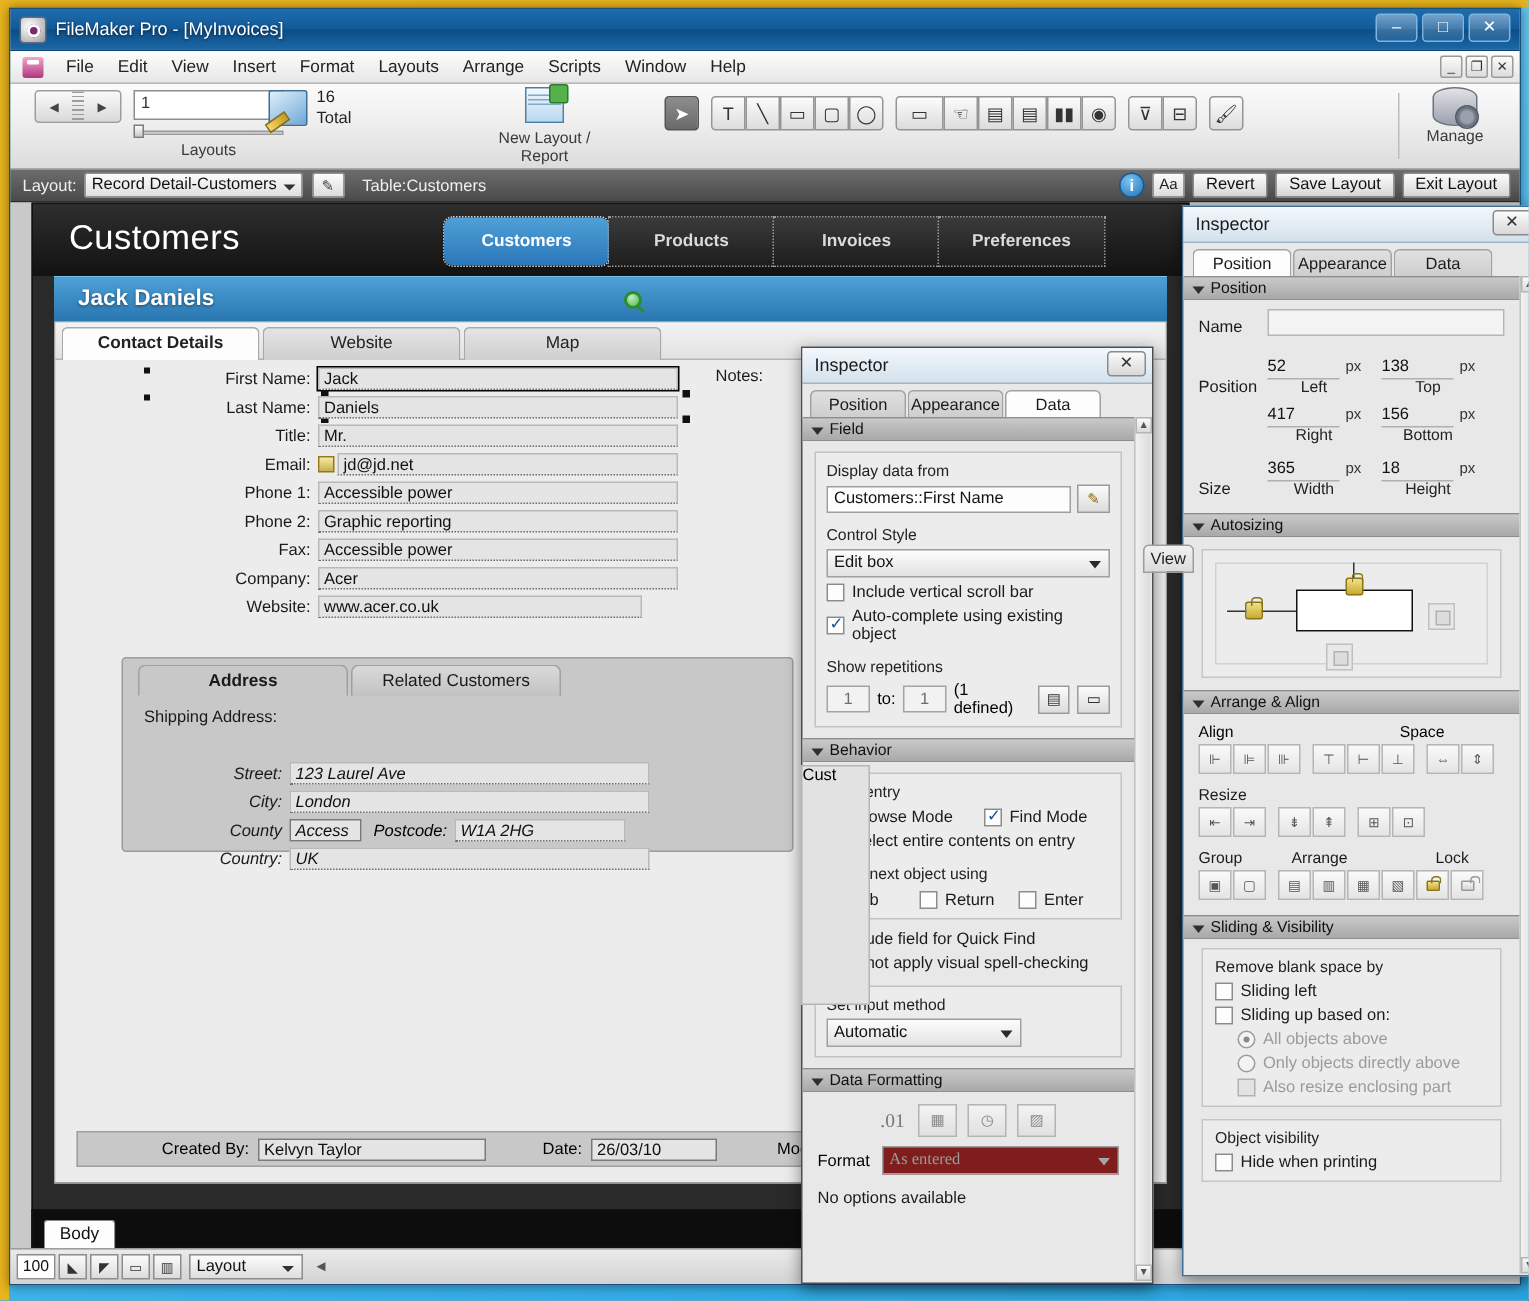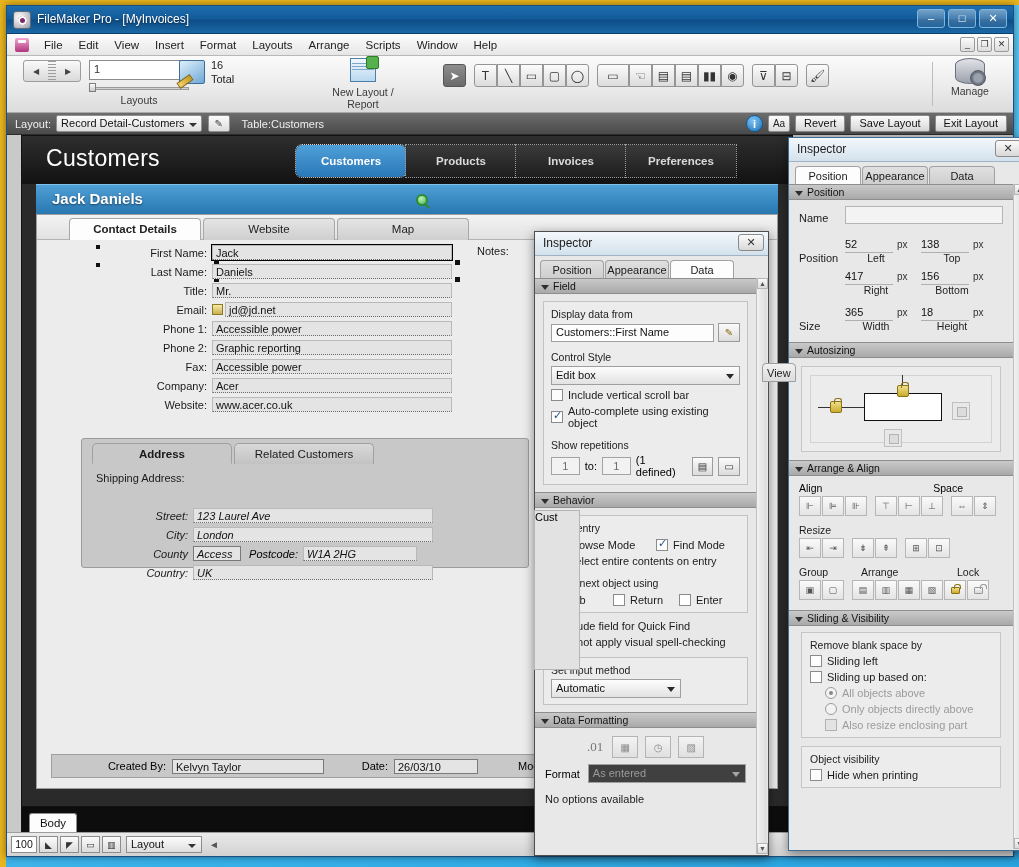--- a/index.html
+++ b/index.html
@@ -139,21 +139,21 @@
   .bluebar .name{ position:absolute; left:16px; top:5px; color:#fff; font-size:15px; font-weight:bold;
      text-shadow:0 1px 2px rgba(0,0,0,.5); }
   .magnifier{ position:absolute; left:380px; top:9px; width:12px;height:12px;
      border:2px solid #2e8b2e; border-radius:50%;
      background:radial-gradient(circle at 35% 30%,#bff0bf,#4ab84a);}
   .magnifier:after{content:"";position:absolute;right:-4px;bottom:-3px;width:6px;height:2px;
      background:#2e8b2e;transform:rotate(40deg);}
 
   .panel{ position:absolute; left:14px; right:14px; top:78px; bottom:42px; background:#ececec;
      border:1px solid #9d9d9d; }
-  .cardtabs{ height:25px; display:flex; padding-left:32px; padding-top:3px;
+  .cardtabs{ height:25px; display:flex; padding-left:4px; padding-top:3px;
      background:linear-gradient(180deg,#f3f3f3,#e2e2e2); border-bottom:1px solid #b3b3b3;}
   .cardtab{ width:132px; height:22px; line-height:21px; text-align:center; font-size:11.5px;
      color:#222; background:linear-gradient(180deg,#e4e4e4,#cfcfcf);
      border:1px solid #a8a8a8; border-bottom:none; border-radius:4px 4px 0 0; margin-right:2px; cursor:pointer;}
   .cardtab.active{ background:#fdfdfd; font-weight:bold; }
 
   .formarea{ position:absolute; left:0; right:0; top:25px; bottom:0; background:#ececec;}
 
   .fld-row{ display:flex; align-items:center; height:17px; margin-bottom:2px; }
   .fld-label{ width:105px; text-align:right; padding-right:5px; font-size:11px; color:#1a1a1a;}
@@ -219,21 +219,21 @@
      border-left:4px solid transparent;border-right:4px solid transparent;border-top:5px solid #2e2e2e;}
   .grp{ border:1px solid #c2c2c2; margin:7px 8px; padding:6px 7px; background:#ececec;}
   .grplabel{ font-size:10.5px; color:#222; margin-bottom:3px;}
   .txtin{ width:100%; height:18px; border:1px solid #9f9f9f; background:#fdfdfd;
      font-size:11px; color:#111; padding:1px 4px; }
   .selin{ width:100%; height:19px; border:1px solid #9f9f9f;
      background:linear-gradient(180deg,#fdfdfd,#e2e2e2); font-size:11px; color:#111;
      padding:2px 18px 2px 4px; position:relative;}
   .selin:after{content:"";position:absolute;right:5px;top:7px;border-left:4px solid transparent;
      border-right:4px solid transparent;border-top:5px solid #2a2a2a;}
-  .selin.dis{ color:#9a9a9a; background:#404040;}
+  .selin.dis{ color:#9a9a9a; background:#7f1d1d;font-family:Liberation Serif, serif;}
   .selin.dis:after{border-top-color:#a5a5a5;}
   .cbrow{ display:flex; align-items:center; margin-top:4px; font-size:11px; color:#1b1b1b;}
   .cb{ width:12px;height:12px;border:1px solid #8b8b8b;background:#fdfdfd;margin-right:5px;
      display:inline-block; position:relative; flex:0 0 12px;}
   .cb.on:after{ content:"✓"; position:absolute; left:1px; top:-3px; font-size:11px; color:#1d4f8c;}
   .cb.dis{ background:#e3e3e3; border-color:#b2b2b2;}
   .rb{ width:12px;height:12px;border:1px solid #9b9b9b;background:#f3f3f3;margin-right:5px;
      border-radius:50%; display:inline-block; position:relative; flex:0 0 12px;}
   .rb.on:after{content:"";position:absolute;left:3px;top:3px;width:4px;height:4px;border-radius:50%;background:#888;}
   .dimtext{ color:#9b9b9b; }
@@ -485,21 +485,21 @@
             <div class="fld-row">
               <div class="fld-label">Fax:</div>
               <div class="fld-box" style="width:240px">Accessible power</div>
             </div>
             <div class="fld-row">
               <div class="fld-label">Company:</div>
               <div class="fld-box" style="width:240px">Acer</div>
             </div>
             <div class="fld-row">
               <div class="fld-label">Website:</div>
-              <div class="fld-box" style="width:240px">www.acer.co.uk</div>
+              <div class="fld-box" style="width:216px">www.acer.co.uk</div>
             </div>
           </div>
 
           <div style="position:absolute;left:440px;top:5px;font-size:11px;color:#1a1a1a;">Notes:</div>
           <div class="notesfield">Cust</div>
 
           <div class="addrpanel">
             <div class="addrtabs">
               <div class="addrtab active">Address</div>
               <div class="addrtab">Related Customers</div>

